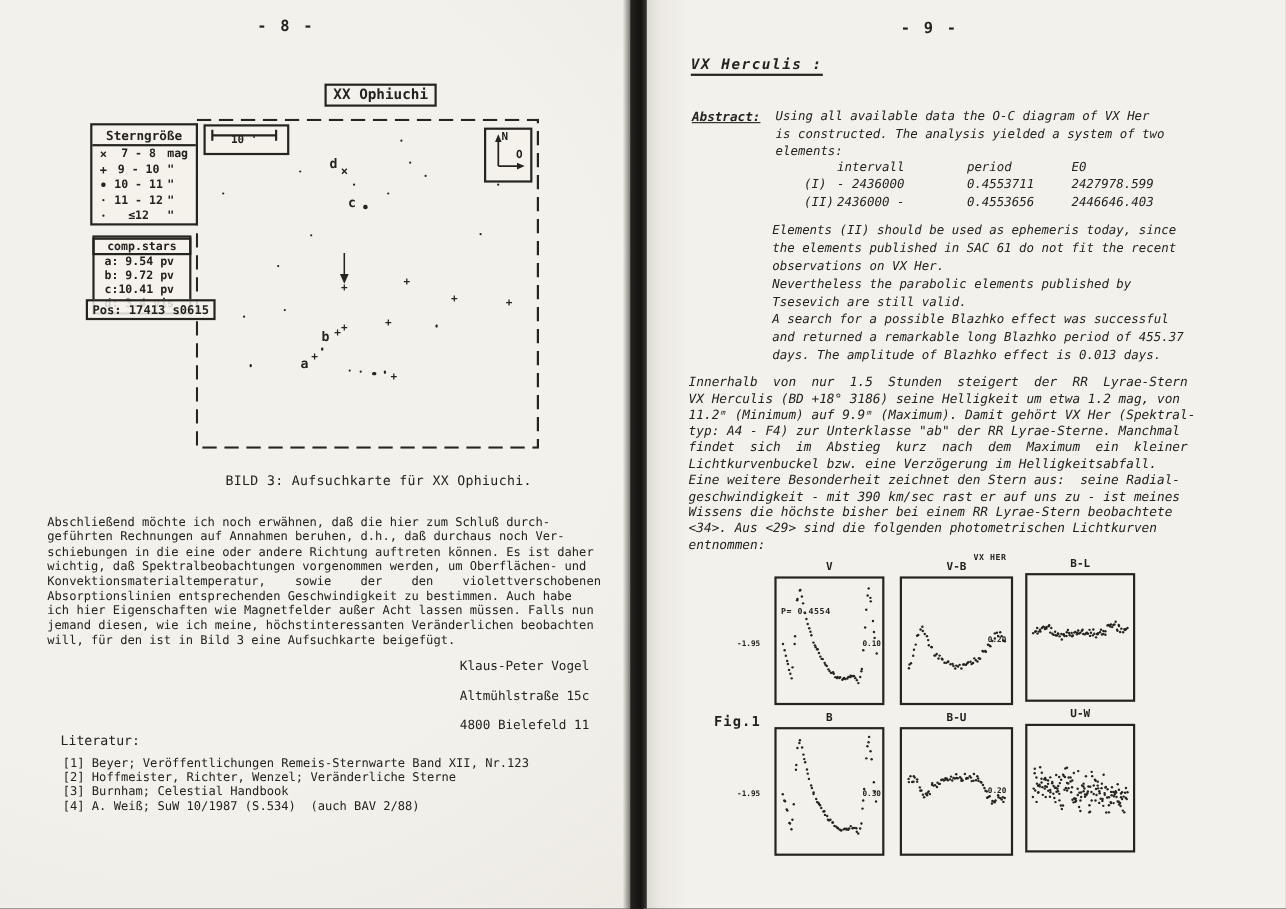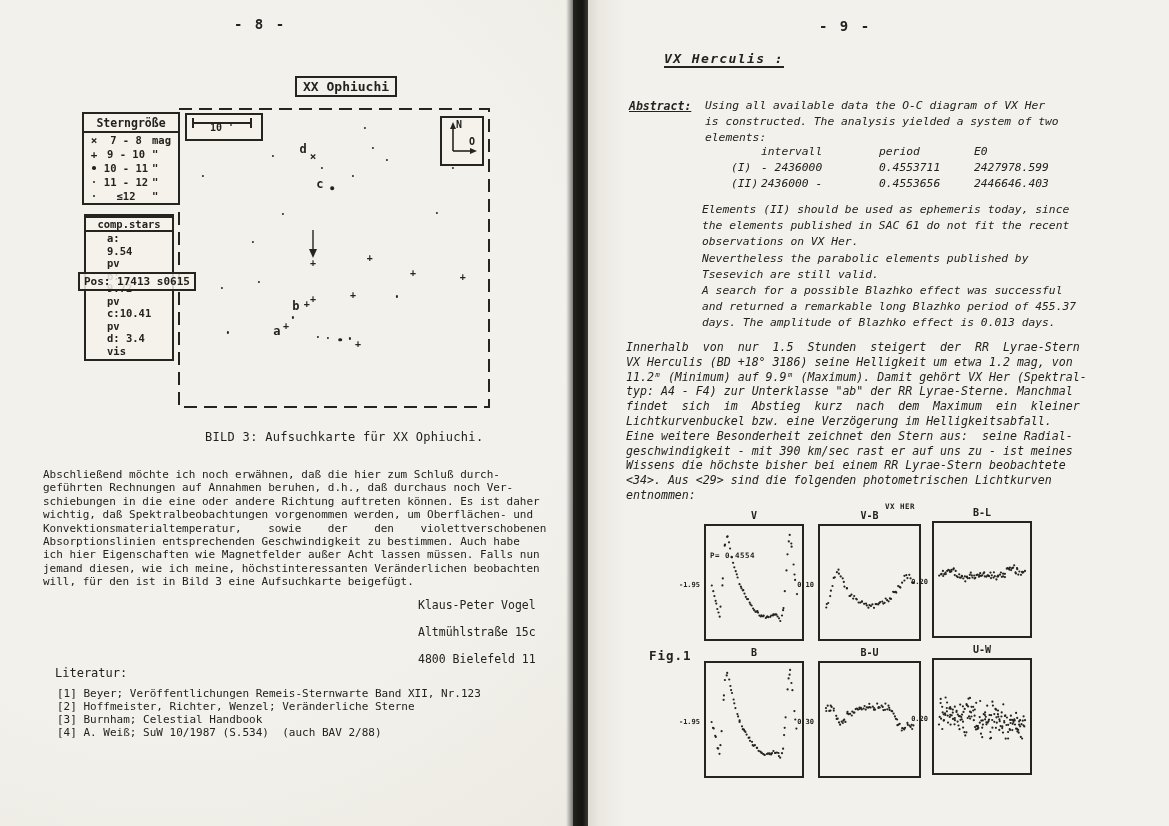--- a/index.html
+++ b/index.html
@@ -21,42 +21,42 @@
   #finder-box{border:none;}
   #finder-frame{position:absolute;left:0;top:0;}
   .inbox{border:2px solid #26241f;background:rgba(244,242,236,.85);}
   .legend-title{font-weight:bold;font-size:11.5px;text-align:center;
      border-bottom:2px solid #26241f;padding:2px 0 1px;}
   .legend-row{display:flex;align-items:center;font-weight:bold;font-size:10.5px;height:14px;padding:0 4px;}
   .legend-sym{width:12px;display:inline-flex;justify-content:center;align-items:center;}
   .legend-range{flex:1;text-align:center;}
   .legend-unit{width:22px;text-align:left;}
   .comp-title{font-weight:bold;font-size:10.5px;text-align:center;border:2px solid #26241f;margin:-2px;padding:0 2px;}
-  .comp-row{font-weight:bold;font-size:10.5px;line-height:12.5px;padding:0 21px;}
+  .comp-row{font-weight:bold;font-size:10.5px;line-height:12.5px;padding:0 9px;}
   .pos-box{font-weight:bold;font-size:11px;padding:1px 4px;}
   .dot{position:absolute;background:#26241f;border-radius:50%;transform:translate(-50%,-50%);}
   .glyph{position:absolute;transform:translate(-50%,-50%);font-weight:bold;color:#26241f;}
   .star-label{position:absolute;transform:translate(-50%,-50%);font-weight:bold;font-size:12px;color:#26241f;}
   .caption{font-size:12px;letter-spacing:.3px;}
   .bodytext{font-size:11px;line-height:13.4px;}
   .sig{font-size:11.5px;line-height:27px;}
   .lit-head{font-size:12px;}
   .lit-item{font-size:11px;line-height:12.9px;white-space:pre;}
   
   .rp-title{font-weight:bold;font-style:italic;font-size:13px;letter-spacing:1.4px;
      border-bottom:2px solid #26241f;display:inline-block;padding-bottom:0px;}
   .abstract-label{font-weight:bold;font-style:italic;font-size:11.5px;text-decoration:underline;}
   .abstext{font-size:11.3px;line-height:16.2px;font-style:italic;}
   .detext{font-size:11.6px;line-height:14.8px;font-style:italic;}
   #abs-table{display:grid;grid-template-columns:30px 118px 95px 140px;
      font-style:italic;font-size:11.3px;line-height:16px;}
   #abs-table .hd{font-style:italic;}
   .panel{position:absolute;border:2px solid #26241f;}
   .panel-label{position:absolute;font-size:10px;font-weight:bold;text-align:center;}
-  .ytick{position:absolute;font-size:7px;font-weight:bold;text-align:right;}
+  .ytick{position:absolute;font-size:7px;font-weight:bold;text-align:left;}
   .figtag{font-size:12.5px;font-weight:bold;letter-spacing:1px;}
   .smallhdr{font-size:7.5px;font-weight:bold;letter-spacing:.5px;}
 </style>
 </head>
 <body>
 
 <div id="scan">
 
   <div class="page" id="page-left">
     <div class="abs pageno" style="left:175px;top:16px;width:170px;">- 8 -</div>
@@ -198,21 +198,21 @@
         <div class="lit-item">[1] Beyer; Veröffentlichungen Remeis-Sternwarte Band XII, Nr.123</div>
         <div class="lit-item">[2] Hoffmeister, Richter, Wenzel; Veränderliche Sterne</div>
         <div class="lit-item">[3] Burnham; Celestial Handbook</div>
         <div class="lit-item">[4] A. Weiß; SuW 10/1987 (S.534)  (auch BAV 2/88)</div>
       </div>
   </div>
 
   <div class="page" id="page-right">
     <div class="abs pageno" style="left:175px;top:18px;width:170px;">- 9 -</div>
 
-    <div class="abs" style="left:43px;top:48px;margin-left:36px;">
+    <div class="abs" style="left:43px;top:48px;">
       <div><span class="rp-title">VX Herculis :</span></div>
     </div>
 
     <div class="abs abstract-label" style="left:44px;top:99px;">Abstract:</div>
 
     <div class="abs abstext pre" style="left:120px;top:98px;">Using all available data the O-C diagram of VX Her
 is constructed. The analysis yielded a system of two
 elements:</div>
 
     <div class="abs" id="abs-table" style="left:146px;top:144px;">

